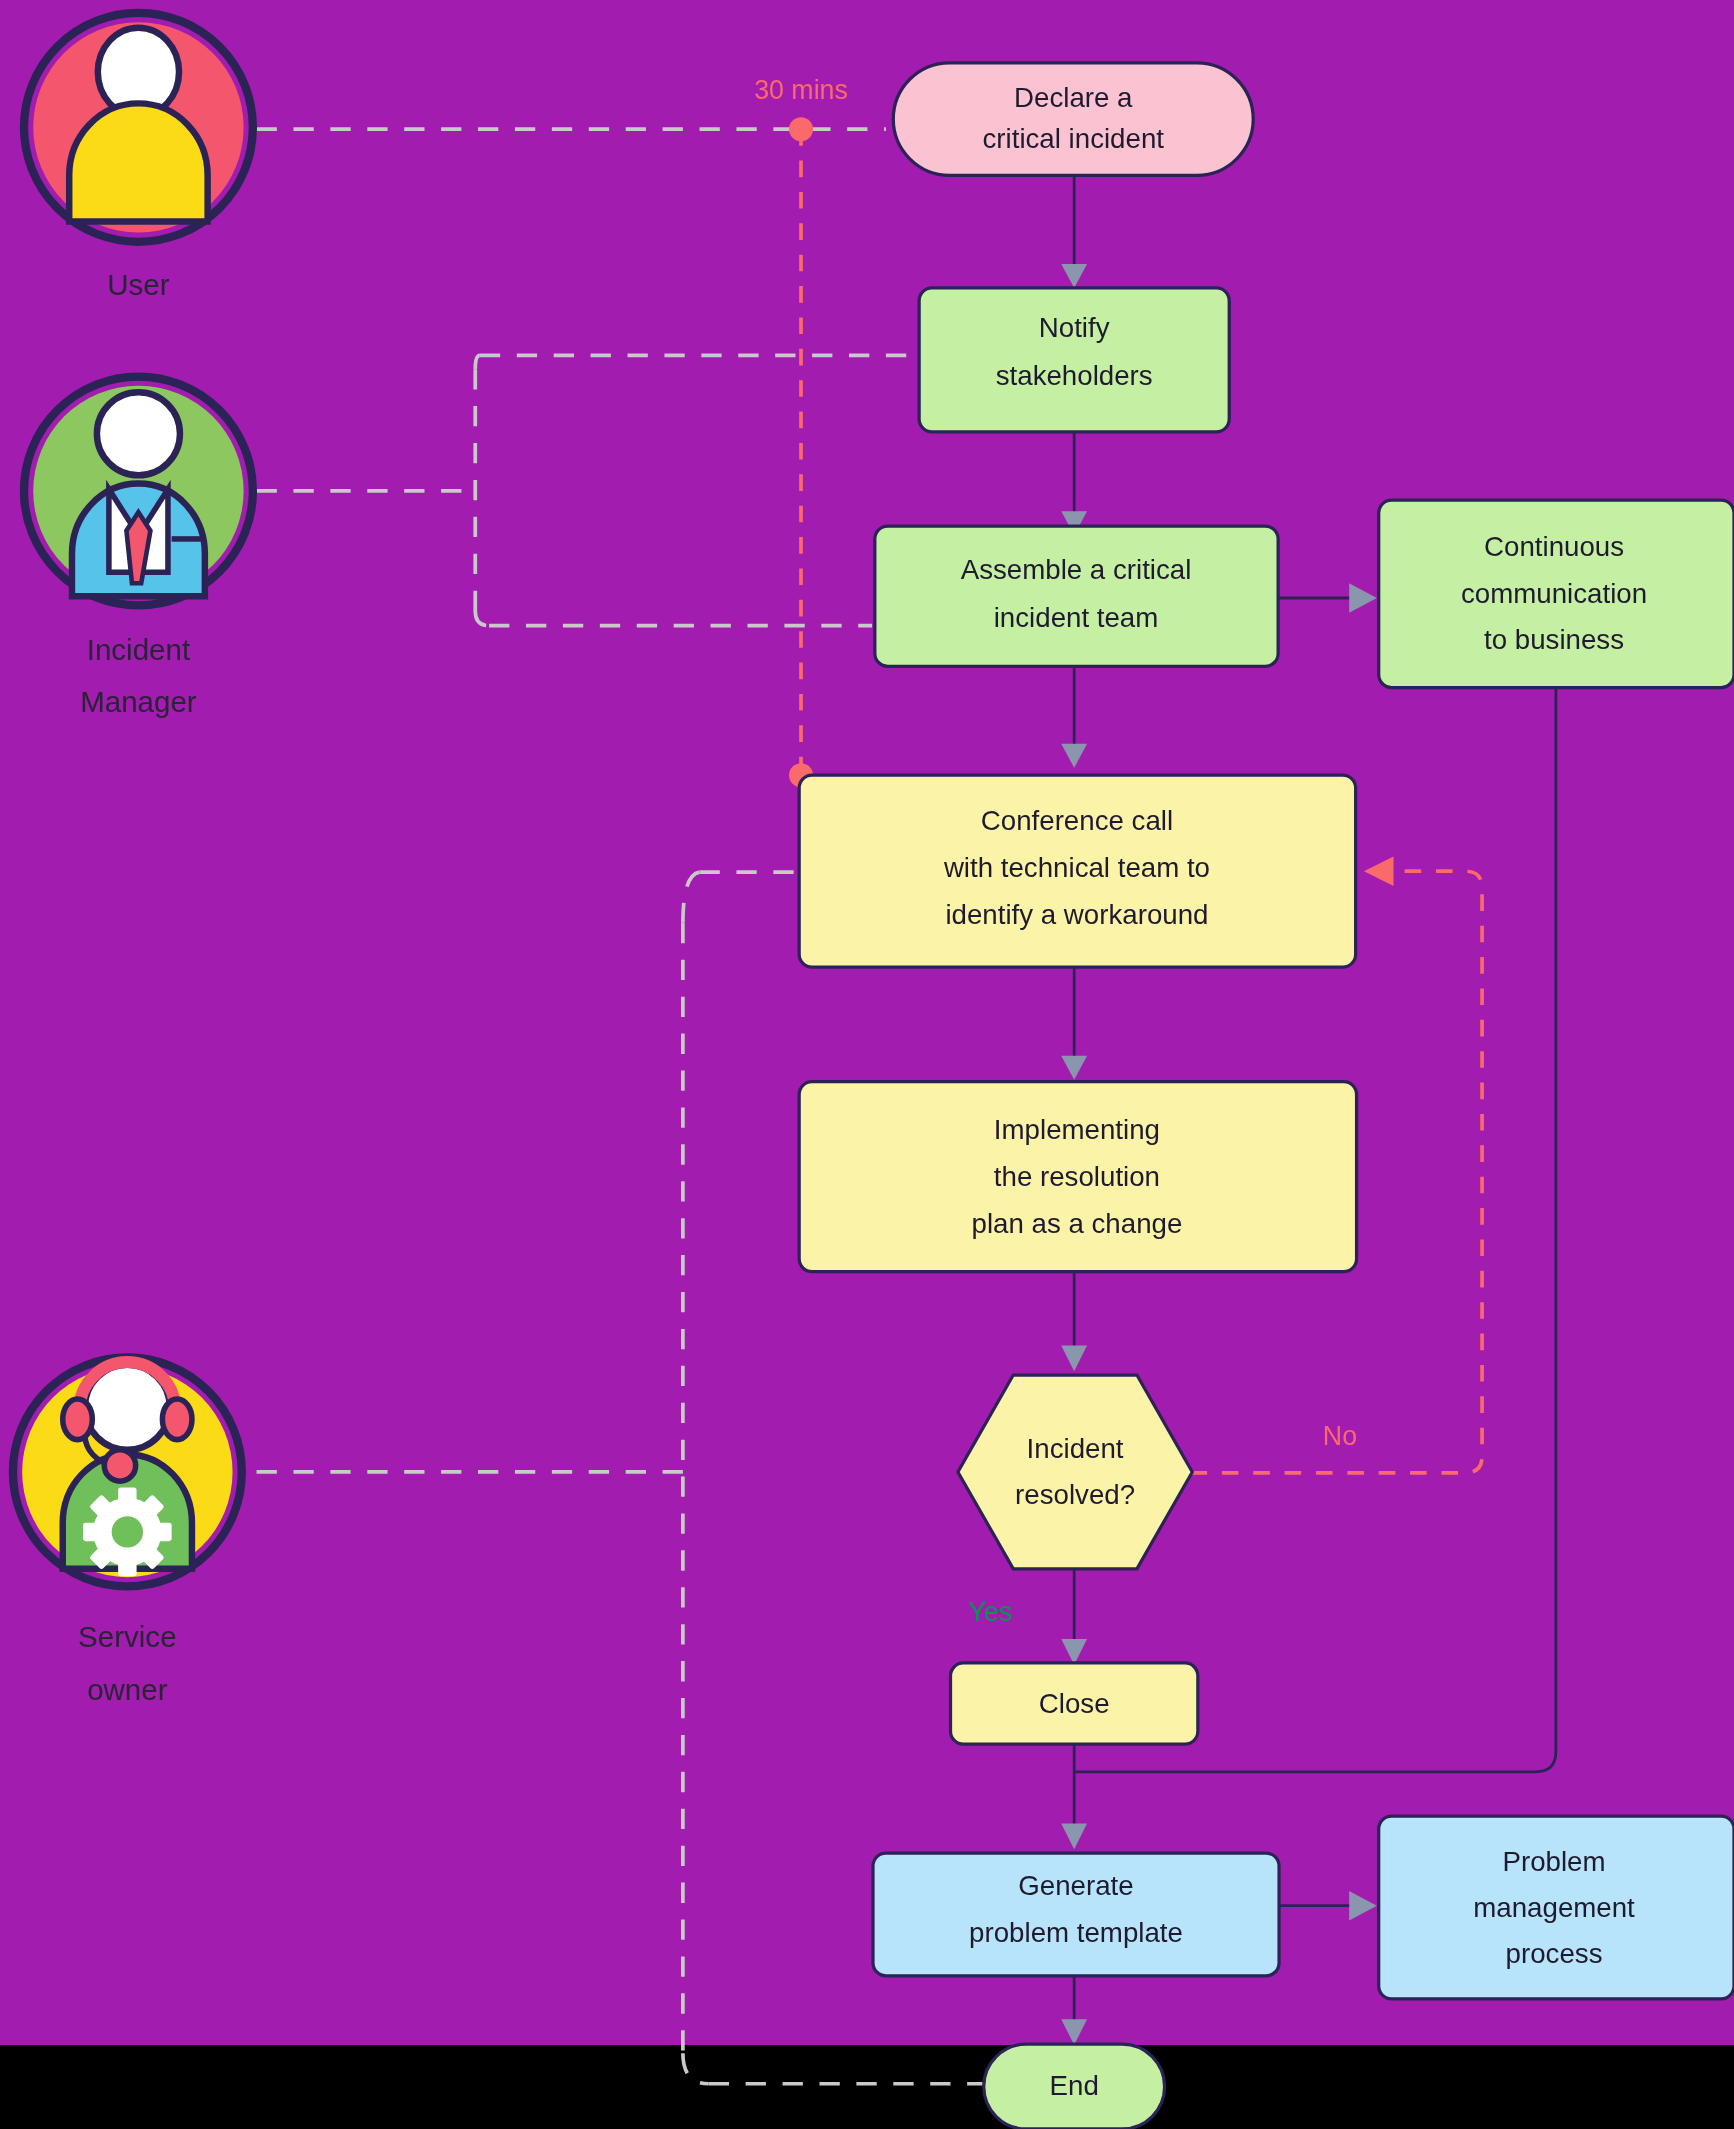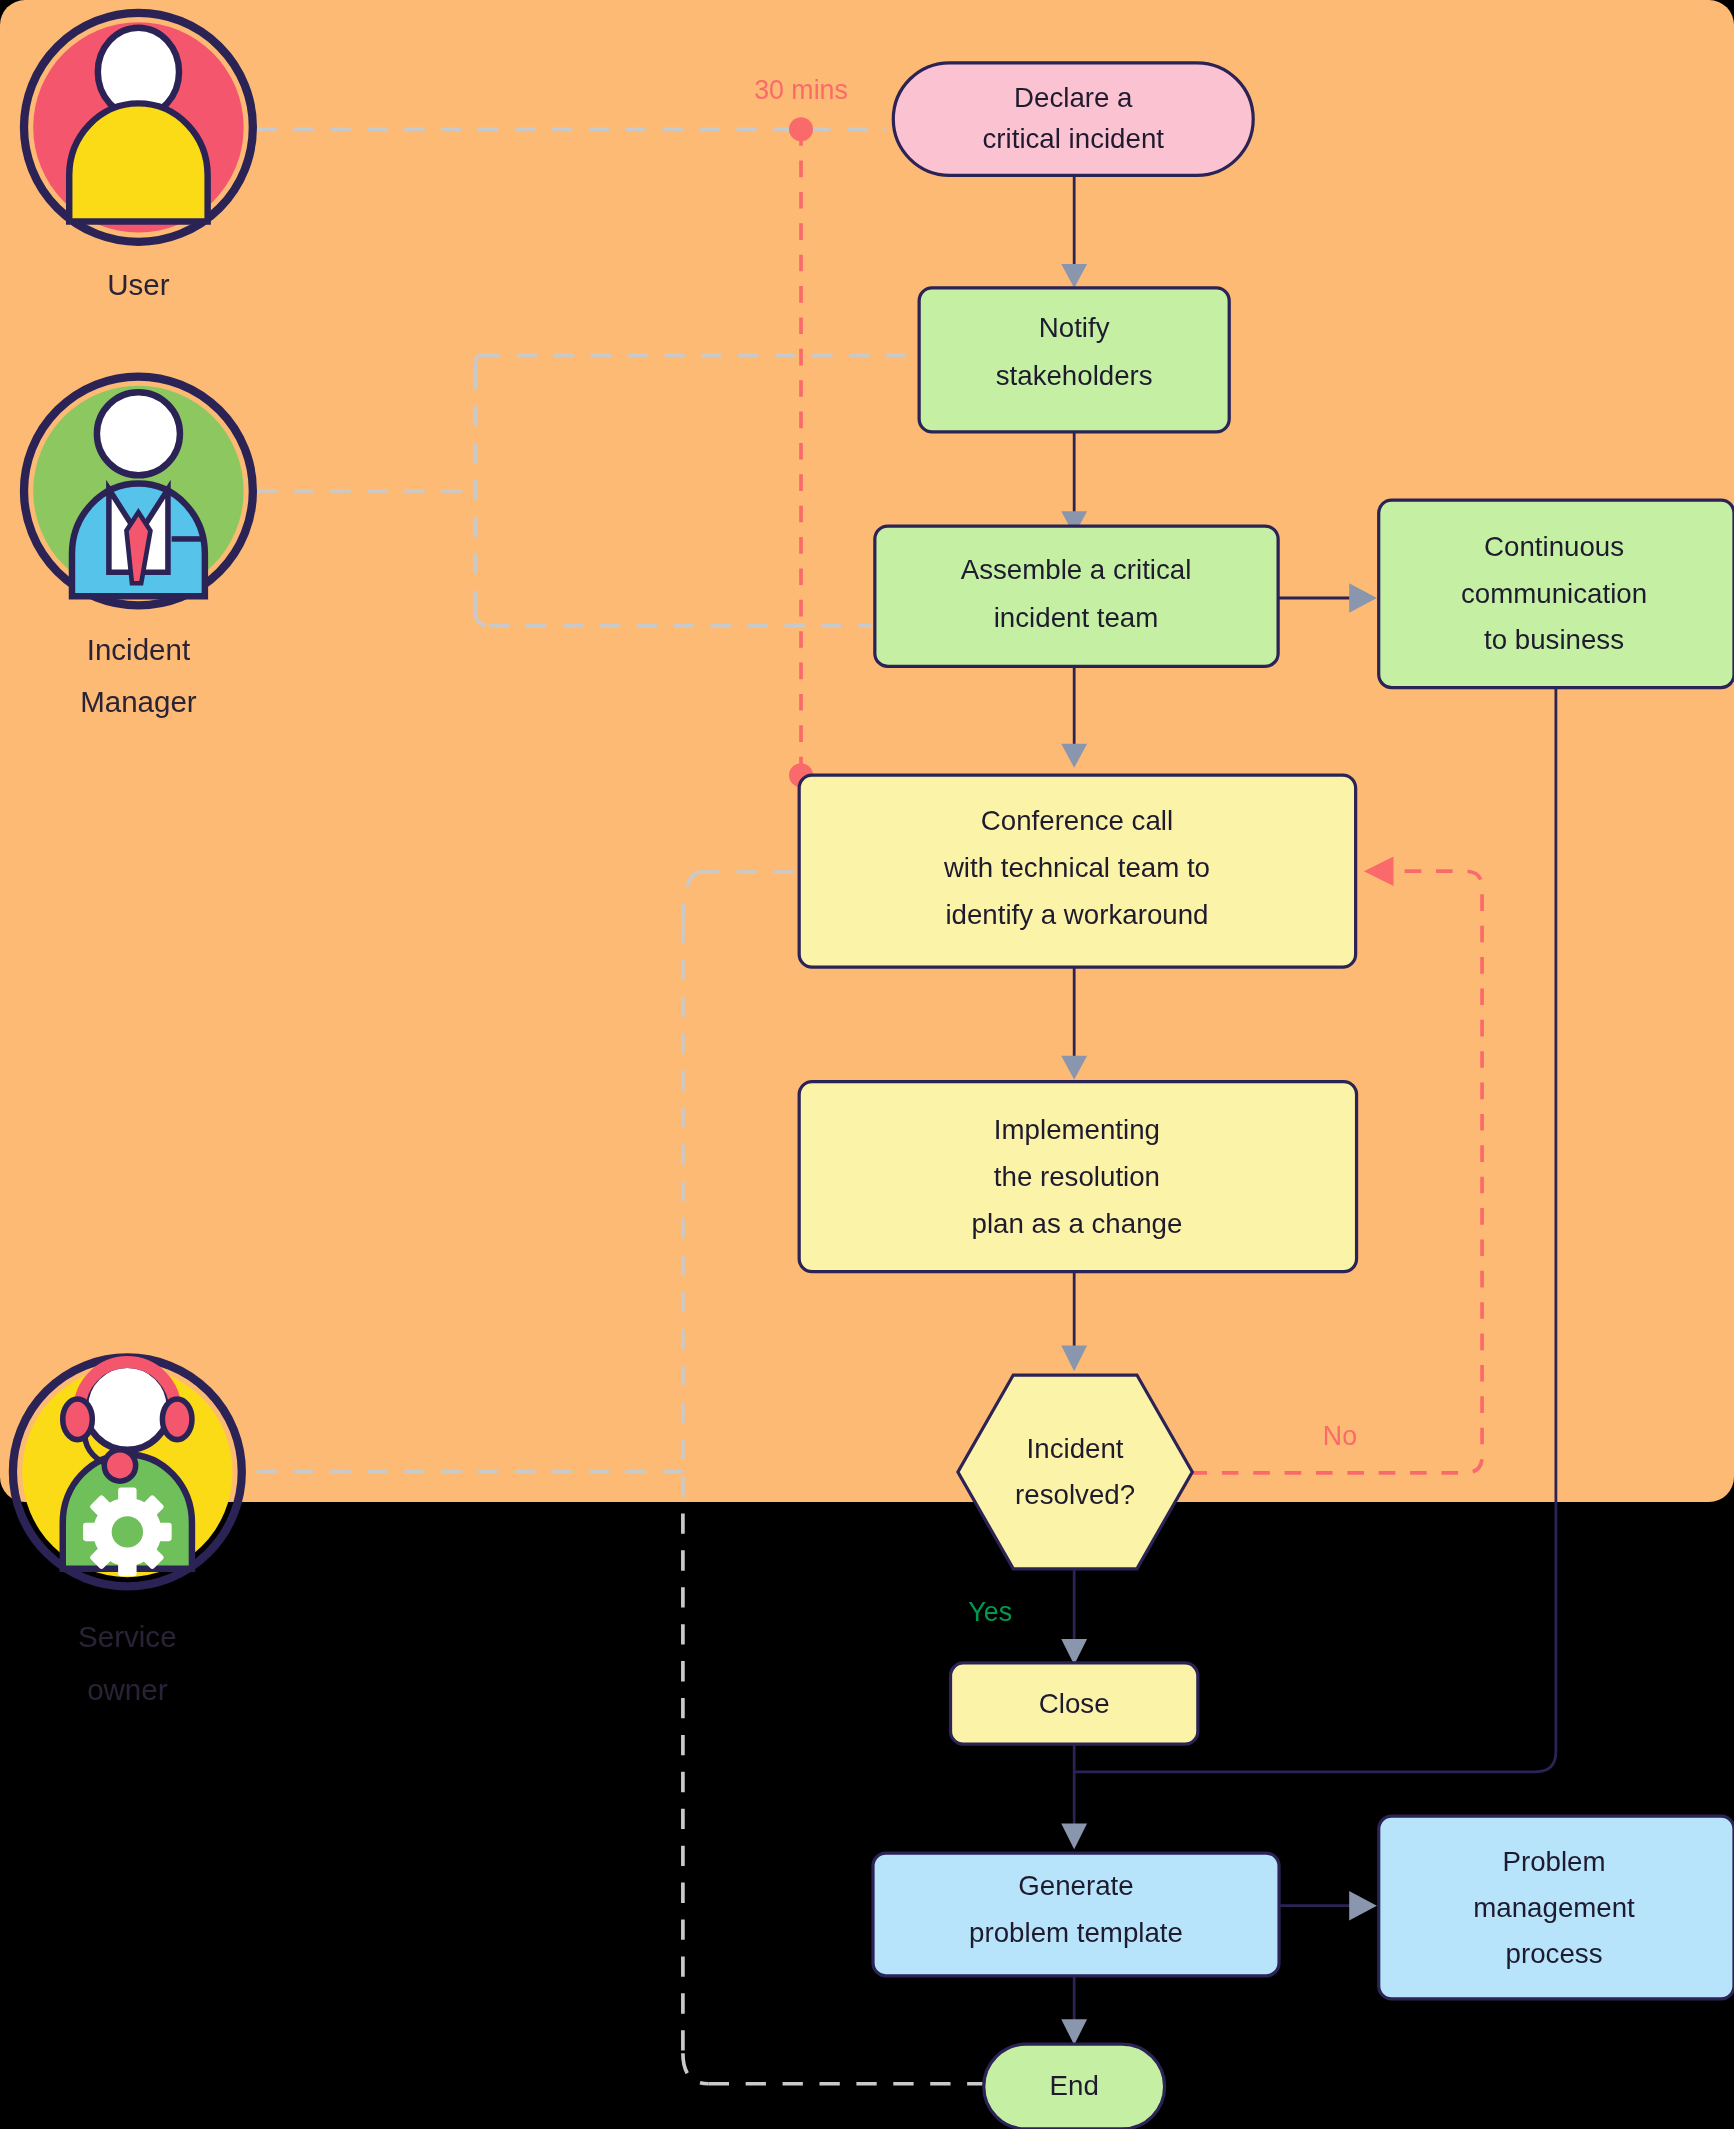--- a/index.html
+++ b/index.html
@@ -1,18 +1,18 @@
 <!DOCTYPE html>
 <html style="font-size:14.8px"><head>
 <meta charset="utf-8">
 <style>
   html,body{margin:0;padding:0;background:#000;}
   body{width:1734px;height:2129px;overflow:hidden;
        font-family:"Liberation Sans","DejaVu Sans",sans-serif;}
-  #stage{position:relative;width:1734px;height:1502px;background:#fdba74;border-radius:25px;}
+  #stage{position:relative;width:1734px;height:2045px;background:#a21caf;}
   svg{position:absolute;left:0;top:0;width:1734px;height:2129px;}
   .nodeLabel{font-size:30px;fill:#1f1b2e;text-anchor:middle;dominant-baseline:middle;}
   .actorLabel{font-size:32px;fill:#2a2336;text-anchor:middle;}
   .edgeLabel{font-size:29px;text-anchor:middle;}
   .edgeLabel.red{fill:#fa6a6a;}
   .edgeLabel.green{fill:#009a4e;}
   .flowLine{stroke:#2b2356;stroke-width:3;fill:none;}
   .arrowHead{fill:#8a96ad;}
   .redDash{stroke:#fa6a6a;stroke-width:4;fill:none;stroke-dasharray:18 16;}
   .greyDash{stroke:#c9c9c9;stroke-width:4;fill:none;stroke-dasharray:22 18;}

